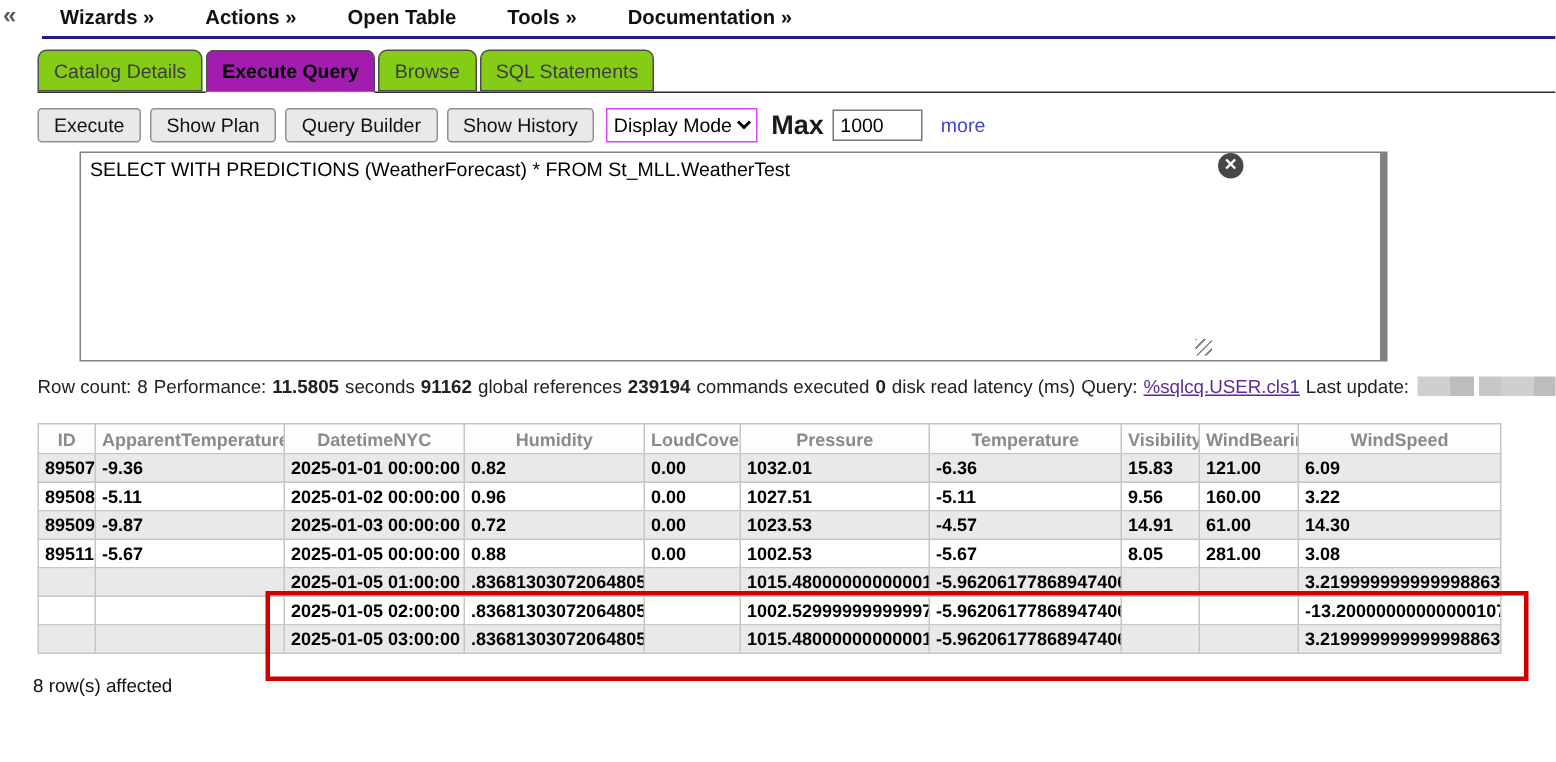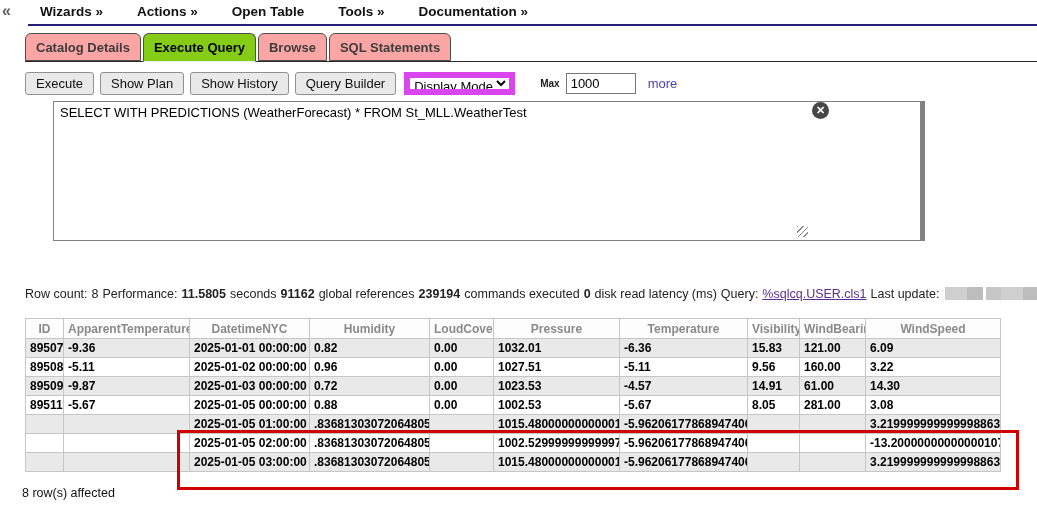--- a/index.html
+++ b/index.html
@@ -16,43 +16,43 @@
   .collapse-btn {
     position:absolute; left:-26px; top:2px; width:22px;
     font-size:16px; font-weight:bold; color:#5a5a5a; cursor:pointer; text-align:left;
   }
   .menu-items { display:flex; gap:34px; padding:4px 0 0 12px; }
   .menu-item { font-size:13.5px; font-weight:bold; color:#111; cursor:pointer; white-space:nowrap; }
 
   
   .tabs { display:flex; align-items:flex-end; margin:7px 0 0 25px; border-bottom:1px solid #2a2a2a; }
   .tab {
-    background:#fca5a5; color:#3c3c3c; font-size:13px;
+    background:#84cc16; color:#3c3c3c; font-size:13px;
     border:1px solid #4d4d4d; border-radius:6px 6px 0 0;
-    padding:6px 10px 5px 10px; margin-right:2px; cursor:pointer; white-space:nowrap;font-weight:bold;
+    padding:6px 10px 5px 10px; margin-right:2px; cursor:pointer; white-space:nowrap;
   }
   .tab.active {
-    background:#84cc16; color:#000; font-weight:bold;
+    background:#a21caf; color:#000; font-weight:bold;
     border-bottom:1px solid #eeeee1; margin-bottom:-1px; padding-bottom:6px;
   }
 
   
   .toolbar { display:flex; align-items:center; gap:6px; margin:10px 0 0 25px; }
   .btn {
     font-family:"Liberation Sans", sans-serif; font-size:13px; color:#111;
     background:#e9e9e9; border:1px solid #919191; border-radius:3px;
     padding:3px 10px; cursor:pointer; white-space:nowrap;
   }
   .display-select {
     font-family:"Liberation Sans", sans-serif; font-size:13px; height:23px;
-    border:6px solid #d946ef; background:#fff; margin-left:2px;
-  }
-  .max-label { font-size:10px; font-weight:bold; margin-left:19px; }
+    border:1px solid #d946ef; background:#fff; margin-left:2px;
+  }
+  .max-label { font-size:18px; font-weight:bold; margin-left:3px; }
   .max-input {
-    width:70px; height:21px; font-family:"Liberation Sans", sans-serif; font-size:13px;
+    width:60px; height:21px; font-family:"Liberation Sans", sans-serif; font-size:13px;
     border:1px solid #767676; padding:1px 4px;
   }
   .more-link { font-size:13px; color:#4343c8; margin-left:6px; cursor:pointer; text-decoration:none; }
 
   
   .sqlwrap { position:relative; margin:6px 0 0 25px; width:812px; }
   .sql-area {
     width:872px; height:140px; resize:none; display:block;
     font-family:Liberation Sans, sans-serif; font-size:13px; color:#000;
     border:1px solid #828282; border-right:5px solid #828282;
@@ -63,21 +63,21 @@
     background:#474747; color:#fff; border-radius:50%;
     font-size:11px; font-weight:bold; line-height:17px; text-align:center; cursor:pointer;
   }
   .resize-handle {
     position:absolute; left:772px; top:125px; width:11px; height:11px; cursor:nwse-resize;
     background:repeating-linear-gradient(135deg,#8a8a8a 0 1px,transparent 1px 4px);
   }
 
   
   .statusline { margin:10px 0 0 25px; font-size:12.5px; color:#222; white-space:nowrap; }
-  .statusline span { margin-right:4px;margin-top:36px; }
+  .statusline span { margin-right:4px; }
   .stat-num { font-weight:bold; }
   .query-link { color:#5c2d91; text-decoration:underline; cursor:pointer; }
   .redacted {
     display:inline-block; width:152px; height:13px; vertical-align:-2px; margin:0 6px 0 2px;
     background:repeating-linear-gradient(90deg,#cfcfcf 0 22px,#bdbdbd 22px 38px,#ffffff 38px 41px,#c7c7c7 41px 56px);
   }
 
   
   .tablewrap { position:relative; margin:17px 0 0 25px;border-radius:18px; }
   table.results {
@@ -122,22 +122,22 @@
 <div class="tabs">
   <div class="tab">Catalog Details</div>
   <div class="tab active">Execute Query</div>
   <div class="tab">Browse</div>
   <div class="tab">SQL Statements</div>
 </div>
 
 <div class="toolbar">
   <button class="btn">Execute</button>
   <button class="btn">Show Plan</button>
+  <button class="btn">Query Builder</button>
   <button class="btn">Show History</button>
-  <button class="btn">Query Builder</button>
   <select class="display-select">
     <option>Display Mode</option>
   </select>
   <span class="max-label">Max</span>
   <input class="max-input" type="text" value="1000" style="">
   <a class="more-link">more</a>
 </div>
 
 <div class="sqlwrap">
   <textarea class="sql-area" spellcheck="false" style="">SELECT WITH PREDICTIONS (WeatherForecast) * FROM St_MLL.WeatherTest</textarea>

